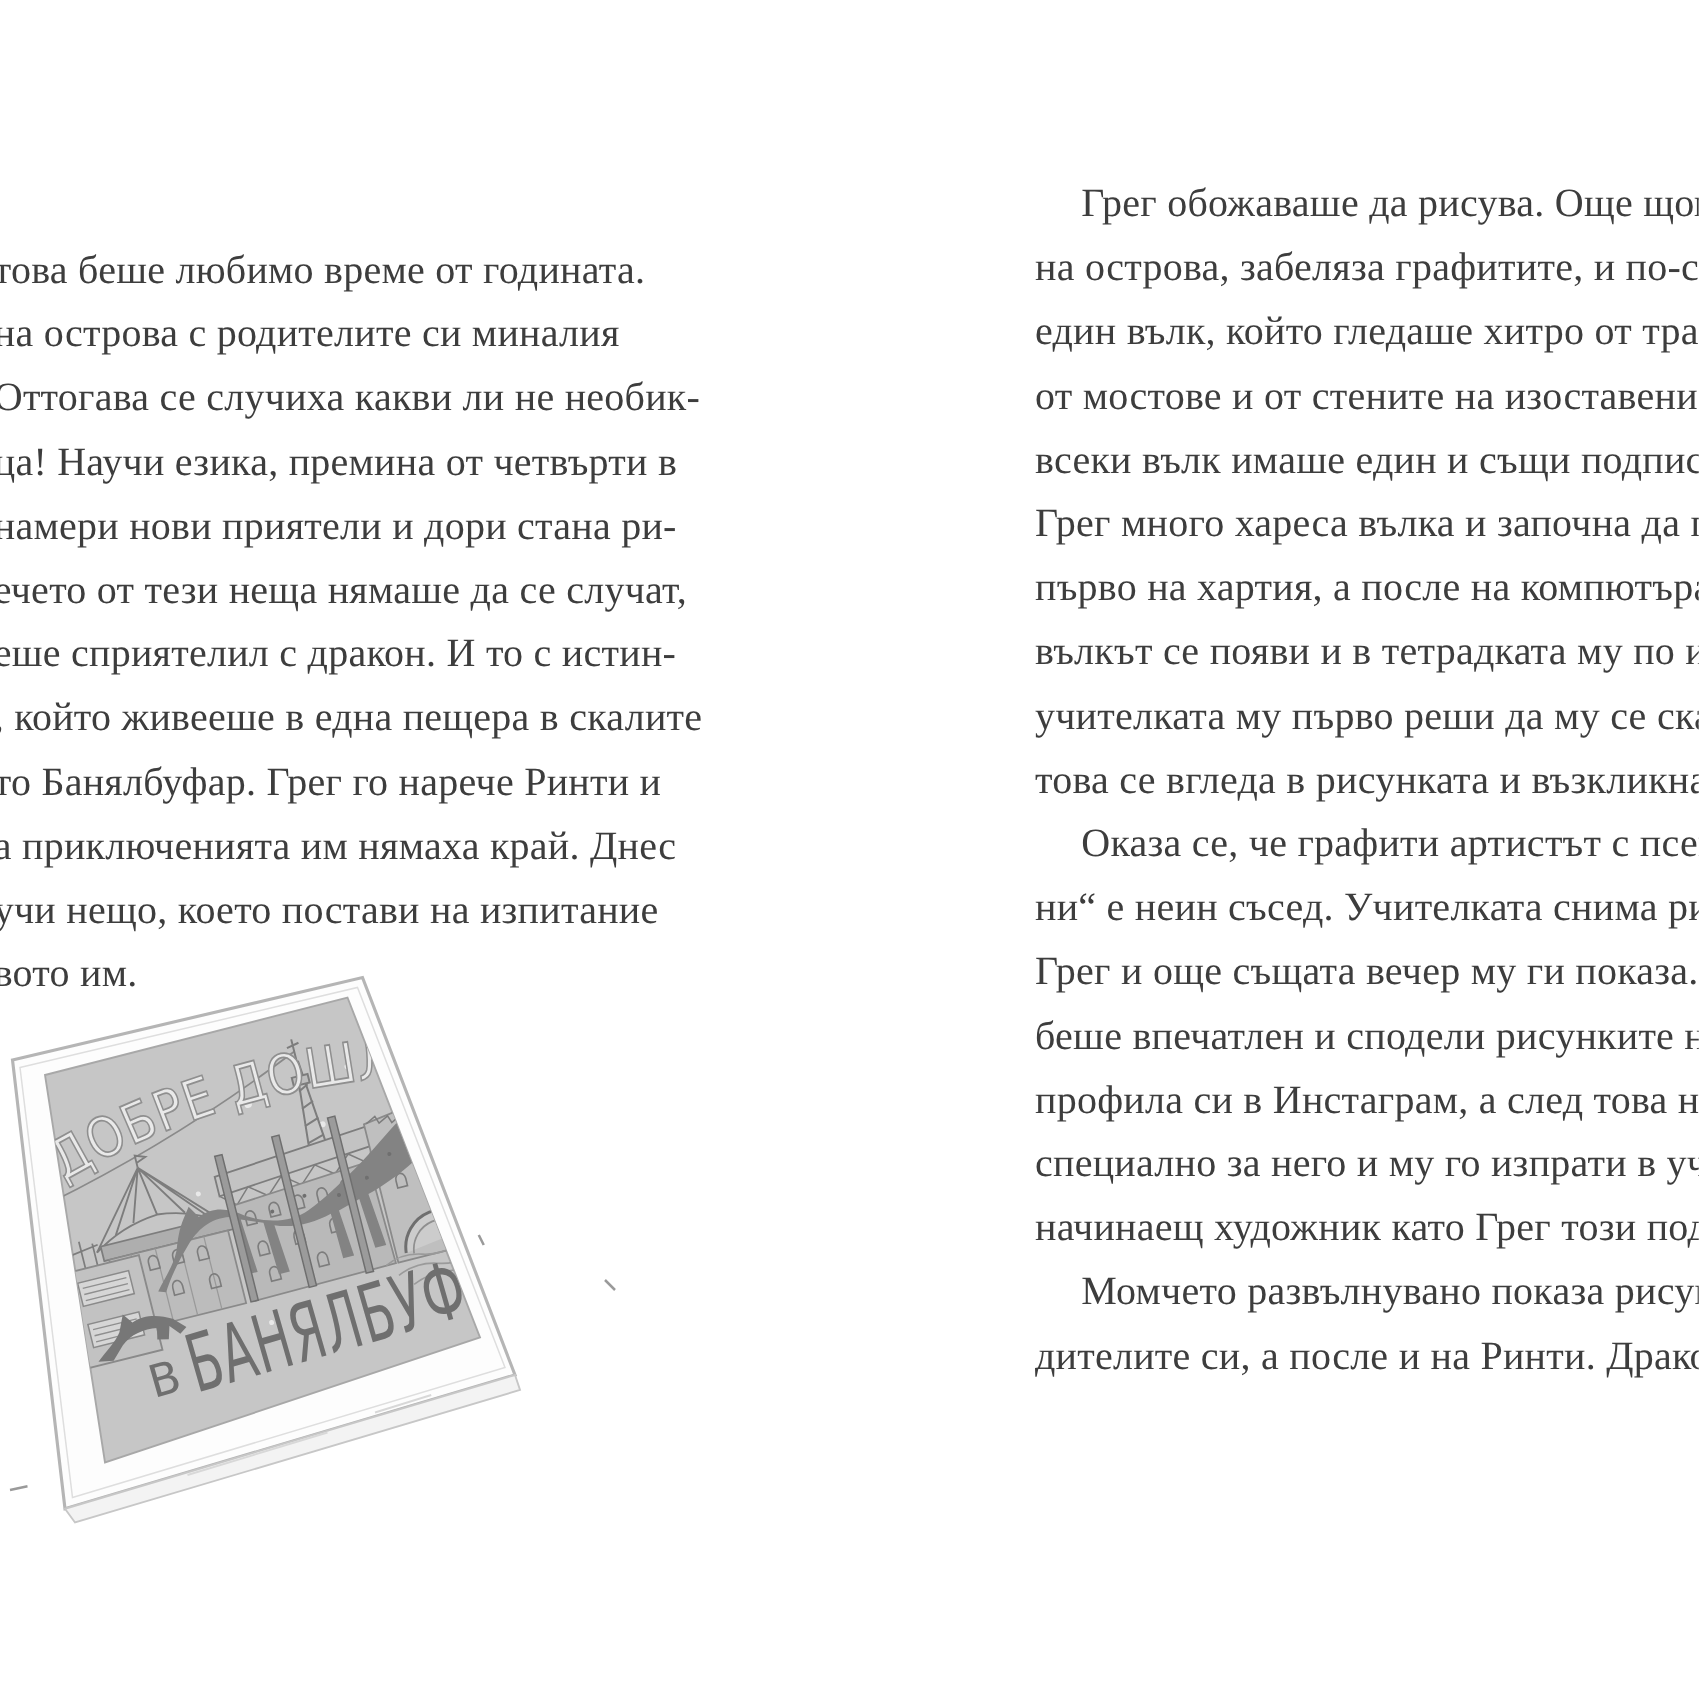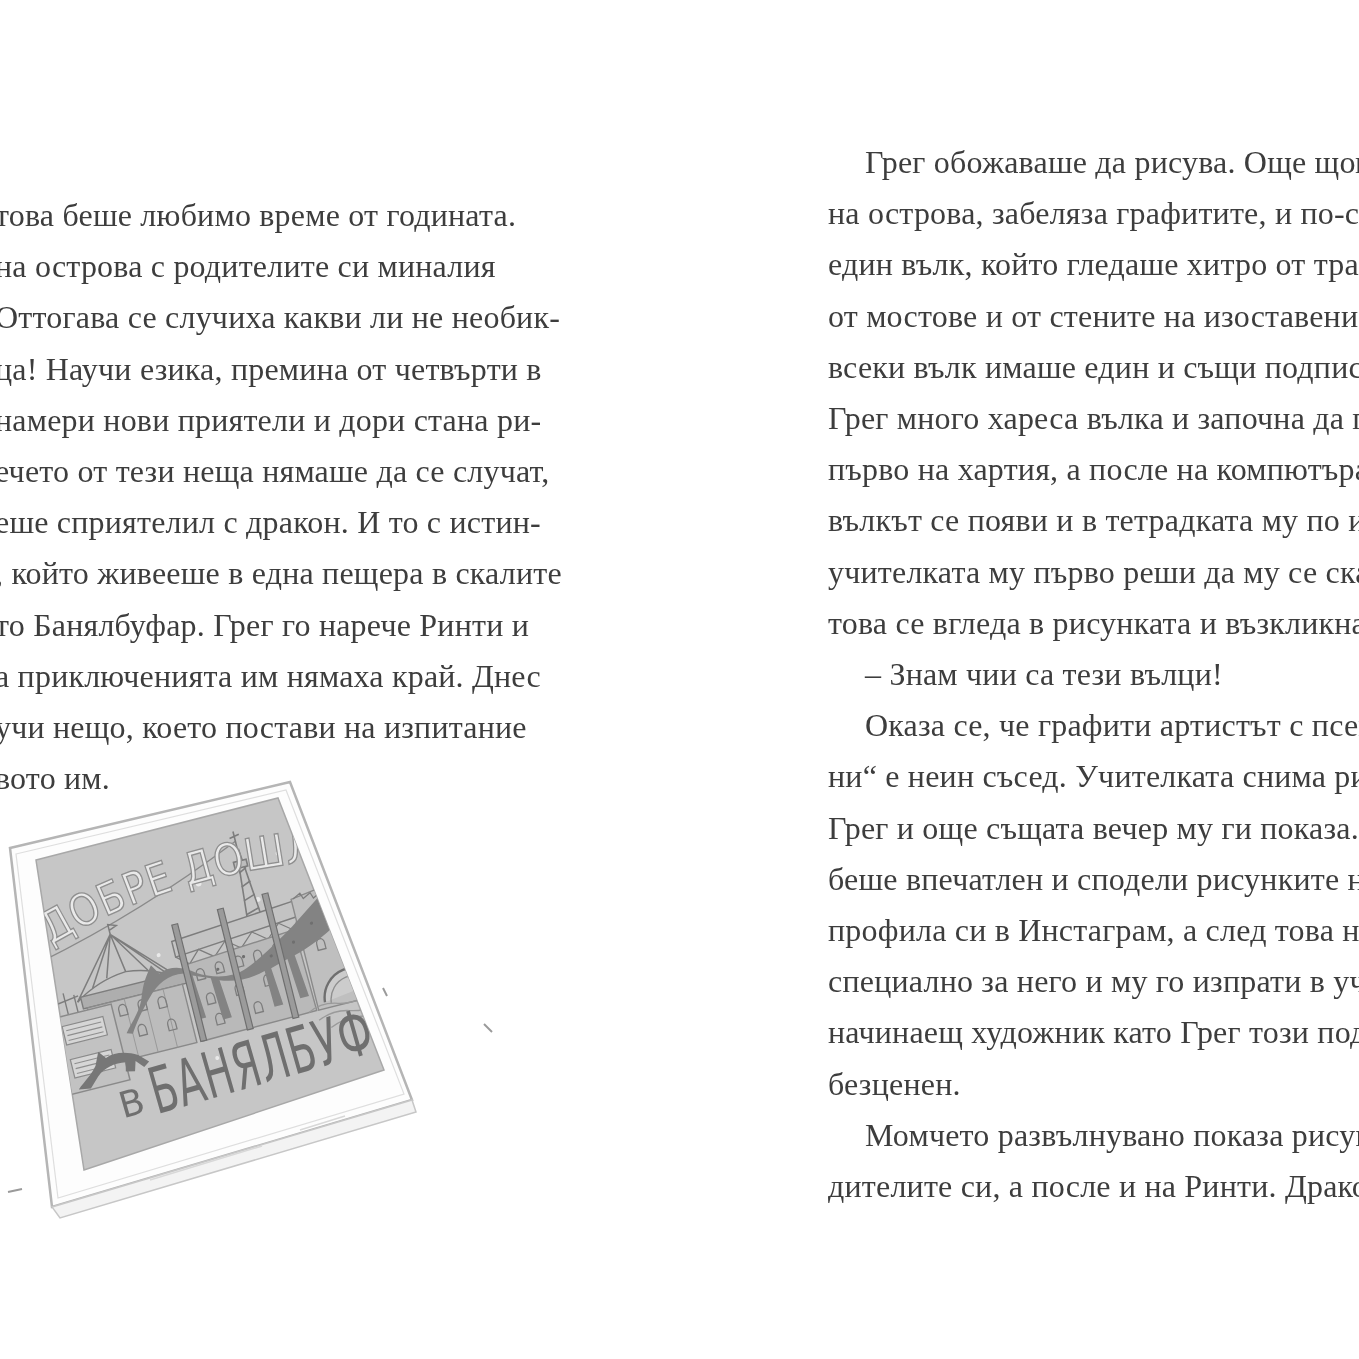--- a/index.html
+++ b/index.html
@@ -49,29 +49,27 @@
   <div class="line indent">Грег обожаваше да рисува. Още щом п</div>
   <div class="line">на острова, забеляза графитите, и по-спе</div>
   <div class="line">един вълк, който гледаше хитро от трафо</div>
   <div class="line">от мостове и от стените на изоставени сг</div>
   <div class="line">всеки вълк имаше един и същи подпис: „</div>
   <div class="line">Грег много хареса вълка и започна да го р</div>
   <div class="line">първо на хартия, а после на компютъра с</div>
   <div class="line">вълкът се появи и в тетрадката му по исп</div>
   <div class="line">учителката му първо реши да му се скара</div>
   <div class="line">това се вгледа в рисунката и възкликна:</div>
-  <div class="line indent">– Знам чии са тези вълци!</div>
   <div class="line indent">Оказа се, че графити артистът с псевд</div>
   <div class="line">ни“ е неин съсед. Учителката снима рису</div>
   <div class="line">Грег и още същата вечер му ги показа. Ху</div>
   <div class="line">беше впечатлен и сподели рисунките на</div>
   <div class="line">профила си в Инстаграм, а след това нари</div>
   <div class="line">специално за него и му го изпрати в учил</div>
   <div class="line">начинаещ художник като Грег този подар</div>
-  <div class="line">безценен.</div>
   <div class="line indent">Момчето развълнувано показа рисунк</div>
   <div class="line">дителите си, а после и на Ринти. Драконч</div>
 </div>
 
 <div class="illustration-wrap">
 <svg width="560" height="560" viewBox="0 0 560 560">
   <defs>
     <clipPath id="photoClip">
       <polygon points="36,100 278,38 384,310 84,410"></polygon>
     </clipPath>

